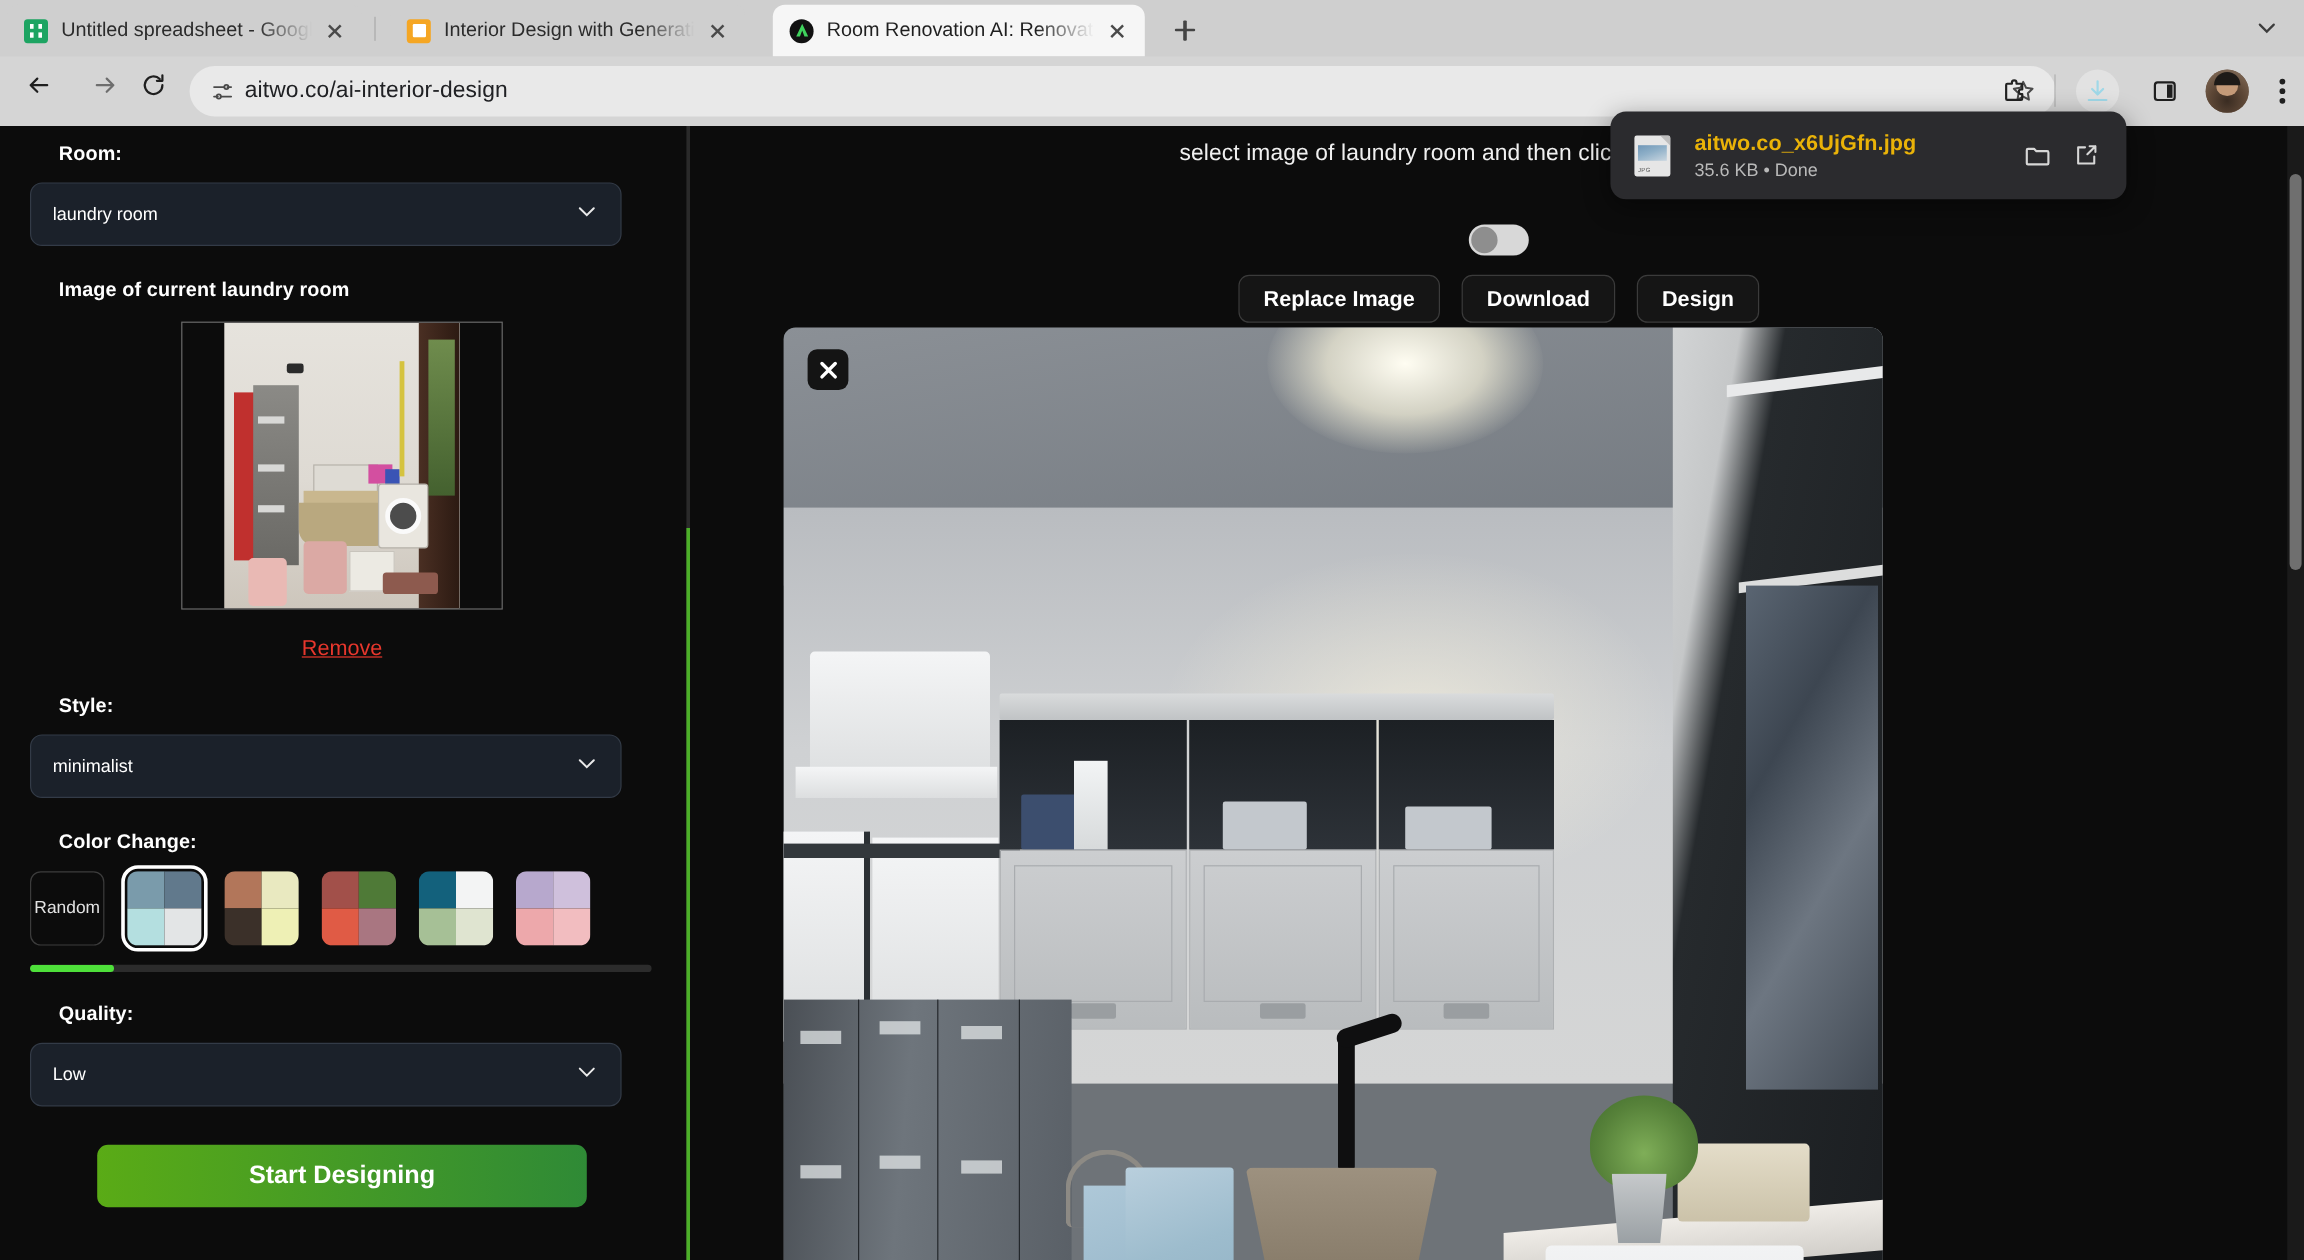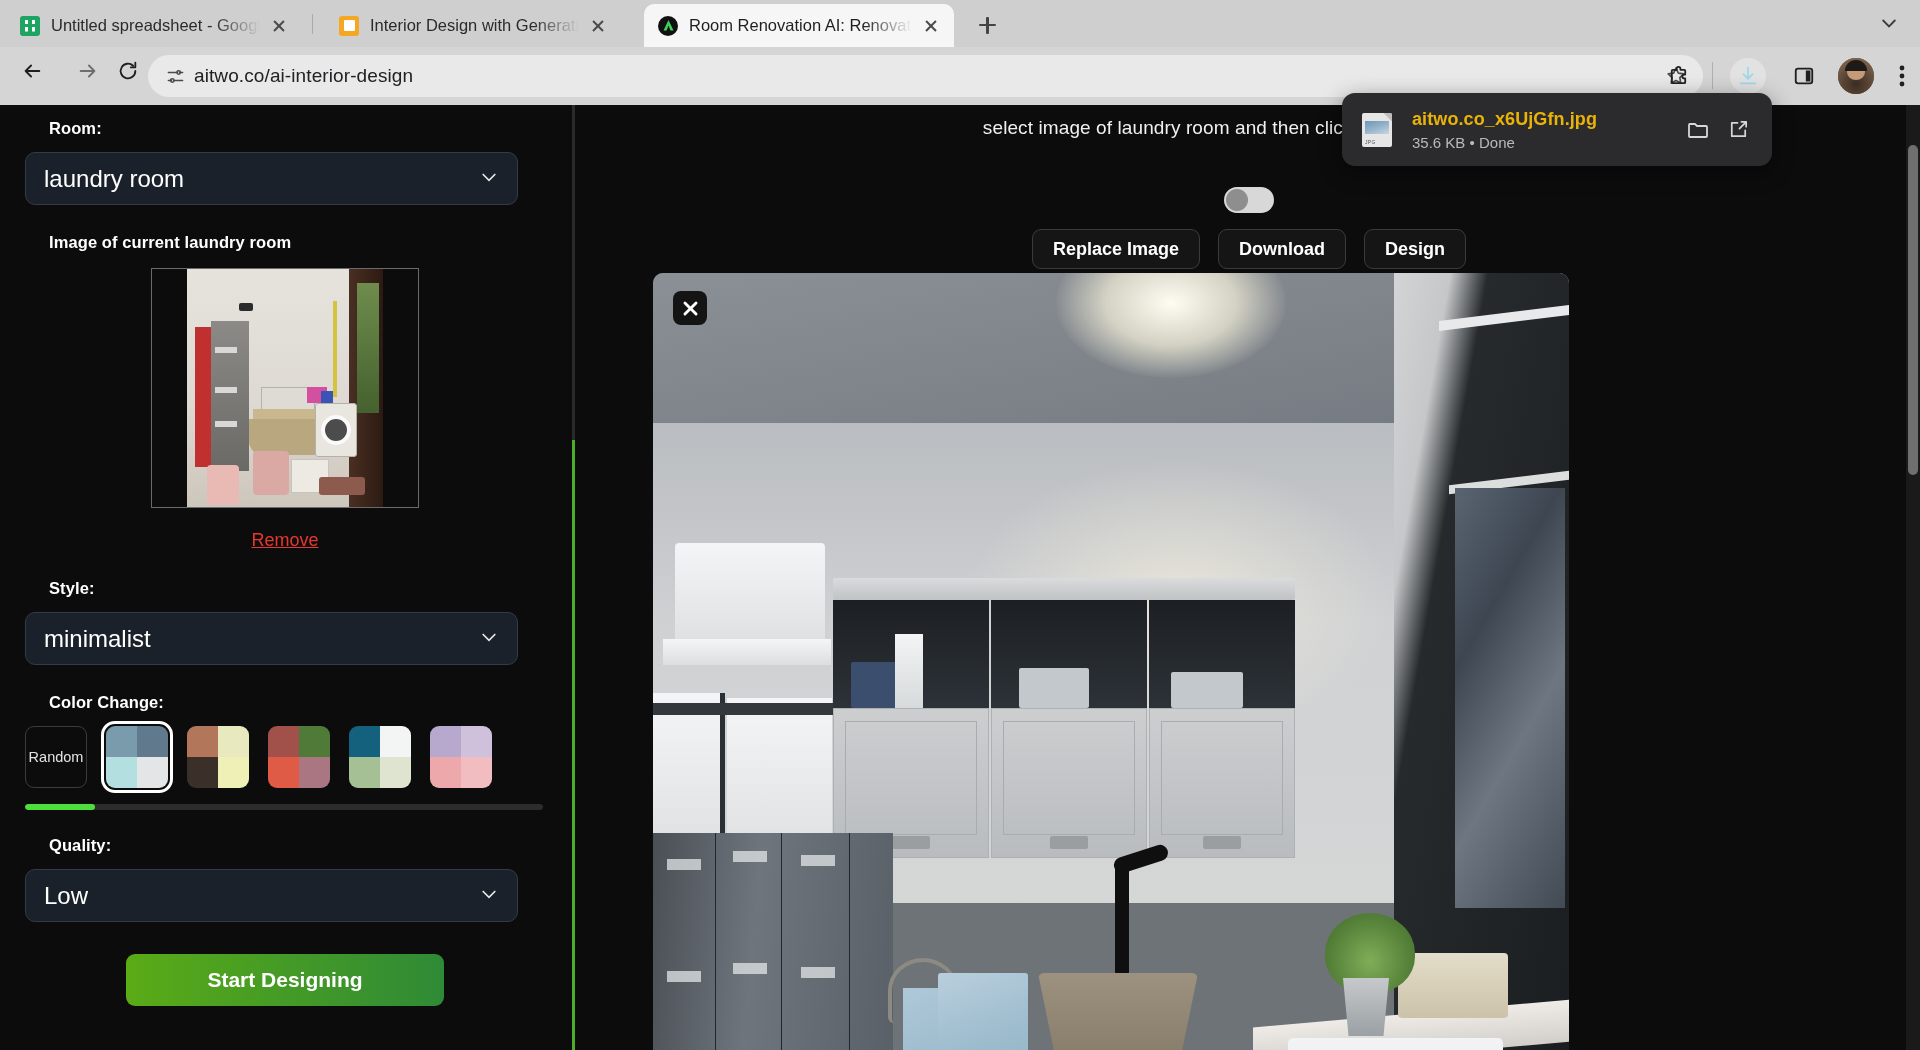--- a/index.html
+++ b/index.html
@@ -39,21 +39,21 @@
   .newtab { position:absolute; top:11px; width:28px; height:28px; }
   .newtab:before,.newtab:after { content:""; position:absolute; background:#444; border-radius:1px; }
   .newtab:before { left:6px; top:13px; width:17px; height:2.2px; }
   .newtab:after  { left:13.4px; top:5.6px; width:2.2px; height:17px; }
   .chev-min { position:absolute; right:14px; top:8px; width:34px; height:30px;
       display:flex; align-items:center; justify-content:center; }
 
   .navbar { position:absolute; left:0; top:47px; width:1920px; height:58px; background:#d5d5d5; }
   .nav-ico { position:absolute; top:47px; width:48px; height:48px; display:flex;
      align-items:center; justify-content:center; }
-  .omnibox { position:absolute; left:148px; top:55px; width:1555px; height:42px;
+  .omnibox { position:absolute; left:158px; top:55px; width:1555px; height:42px;
      background:#e9e9e9; border-radius:21px; display:flex; align-items:center; }
   .omni-lock { width:38px; margin-left:8px; display:flex; align-items:center; justify-content:center;}
   .omni-url { font-size:19px; color:#202124; letter-spacing:.1px; }
   .omni-star { position:absolute; right:10px; top:4px; width:34px; height:34px;
      display:flex; align-items:center; justify-content:center; }
   .tb-btn { position:absolute; top:58px; width:36px; height:36px; display:flex;
      align-items:center; justify-content:center; }
   .tb-dl { background:#e2e2e2; border-radius:50%; }
   .tb-sep { position:absolute; top:62px; width:1px; height:27px; background:#b0b0b0; }
   .avatar { position:absolute; top:58px; width:36px; height:36px; border-radius:50%;
@@ -80,41 +80,41 @@
   .page { position:absolute; left:0; top:105px; width:1920px; height:945px; background:#0c0c0c; }
   .sidebar { position:absolute; left:0; top:0; width:570px; height:945px;
      background:#0c0c0c; padding:0 25px; }
   .divider { position:absolute; left:572px; top:0; width:3px; height:945px; background:#2a2a2a; }
   .div-thumb { position:absolute; left:572px; top:335px; width:3px; height:610px; background:#4caf29; }
 
   .fld-label { font-size:16.5px; font-weight:bold; color:#fff; margin-bottom:14px; letter-spacing:.1px;margin-left:24px;}
   .select { width:493px; height:53px; background:#1b212a; border:1px solid #333b47;
      border-radius:10px; display:flex; align-items:center; padding:0 18px;
      justify-content:space-between; }
-  .select span.val { font-size:24px; color:#fff; }
+  .select span.val { font-size:15px; color:#fff; }
   .sec { margin-top:28px; }
   .thumbwrap { display:flex; justify-content:center; margin-top:16px; }
   .thumbbox { width:268px; height:240px; border:1px solid #6a6a6a; background:#0c0c0c;
      position:relative; overflow:hidden; display:flex; justify-content:center; }
   .thumbimg { width:196px; height:100%; position:relative; overflow:hidden;
      background:#cfc9c2; }
   .remove { display:block; text-align:center; margin-top:22px; font-size:18px;
      color:#e8372d; text-decoration:underline; }
 
   .palrow { display:flex; gap:19px; margin-top:14px; }
   .sw { width:62px; height:62px; border-radius:9px; overflow:hidden; display:grid;
      grid-template-columns:1fr 1fr; grid-template-rows:1fr 1fr; }
   .sw.random { border:1px solid #3c3c3c; background:#0c0c0c; display:flex;
      align-items:center; justify-content:center; font-size:14.5px; color:#e3e3e3; border-radius:9px;}
   .sw.sel { outline:3px solid #fff; outline-offset:2px; }
   .palbar { width:518px; height:6px; background:#2c2c2c; border-radius:3px; margin-top:16px;
      position:relative; overflow:hidden; }
   .palbar i { position:absolute; left:0; top:0; height:6px; width:70px;
      background:#4ee03a; border-radius:3px; }
-  .startbtn { width:318px; height:52px; margin:32px auto 0; border-radius:9px;
+  .startbtn { width:408px; height:52px; margin:32px auto 0; border-radius:9px;
      background:linear-gradient(90deg,#5aab16 0%,#2f8a36 100%); display:flex;
      align-items:center; justify-content:center; font-size:21px; font-weight:bold; color:#fff; }
 
   
   .main { position:absolute; left:578px; top:0; width:1342px; height:945px; }
   .hint { text-align:center; font-size:19px; color:#f0f0f0; padding-top:12px; letter-spacing:.1px; }
   .togrow { display:flex; align-items:center; justify-content:center; gap:17px; margin-top:48px; }
   .toggle { width:50px; height:26px; border-radius:13px; background:#d8d8d8; position:relative; }
   .toggle i { position:absolute; left:2px; top:2px; width:22px; height:22px; border-radius:50%;
      background:#8e8e8e; }

